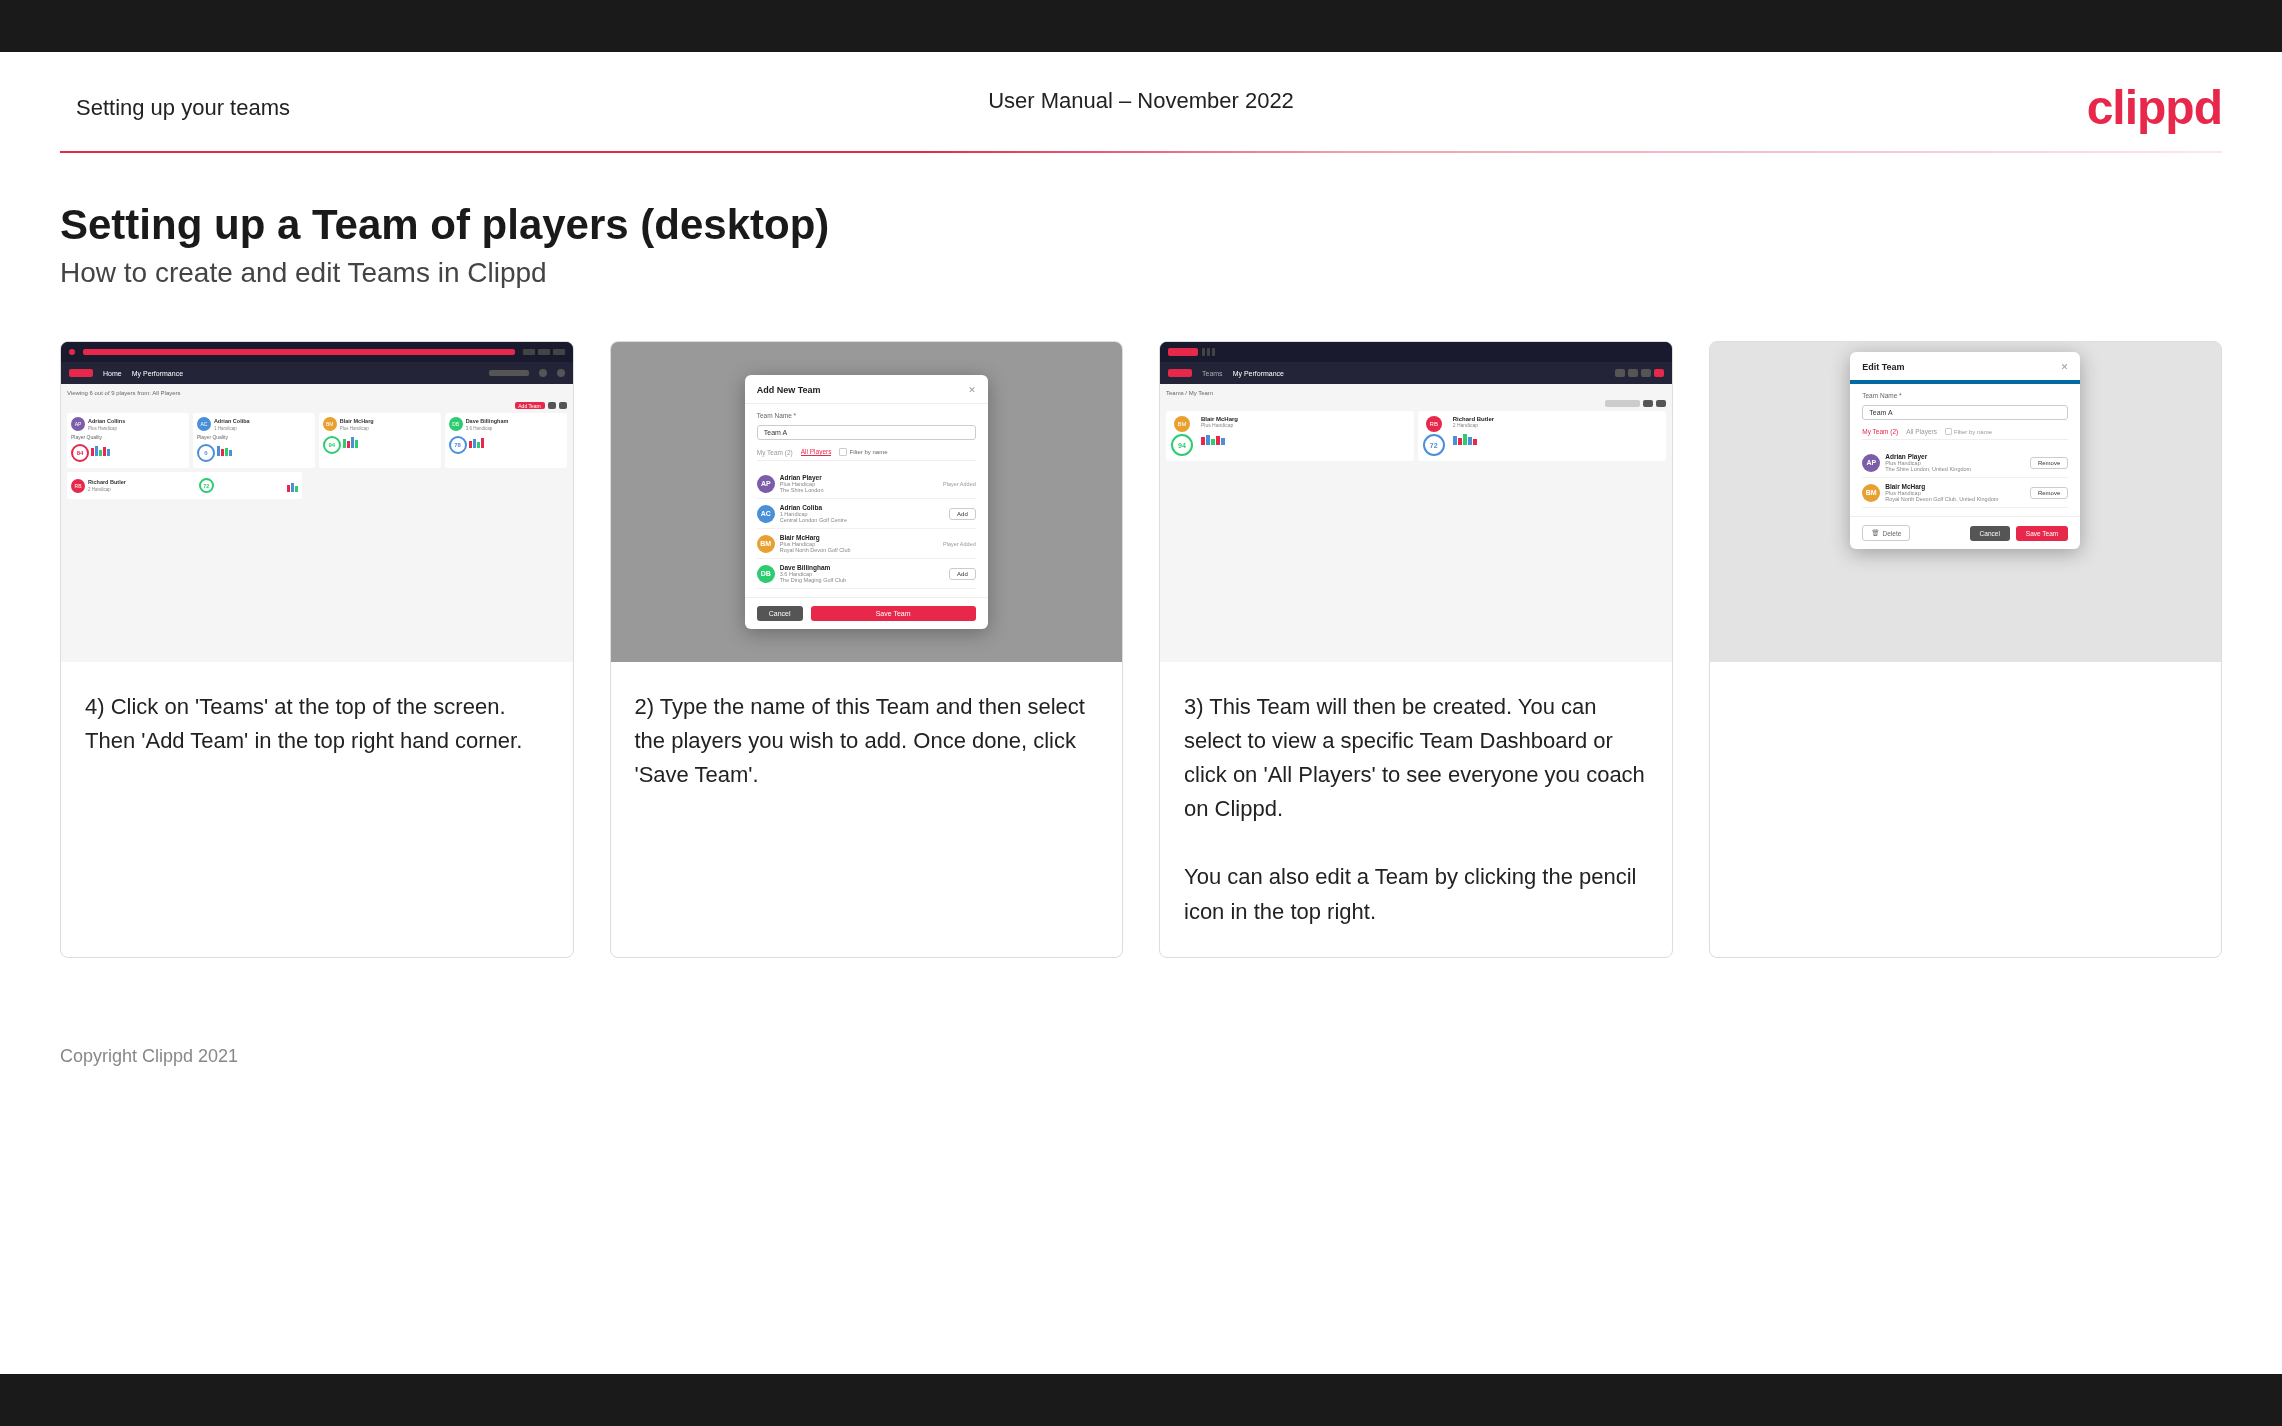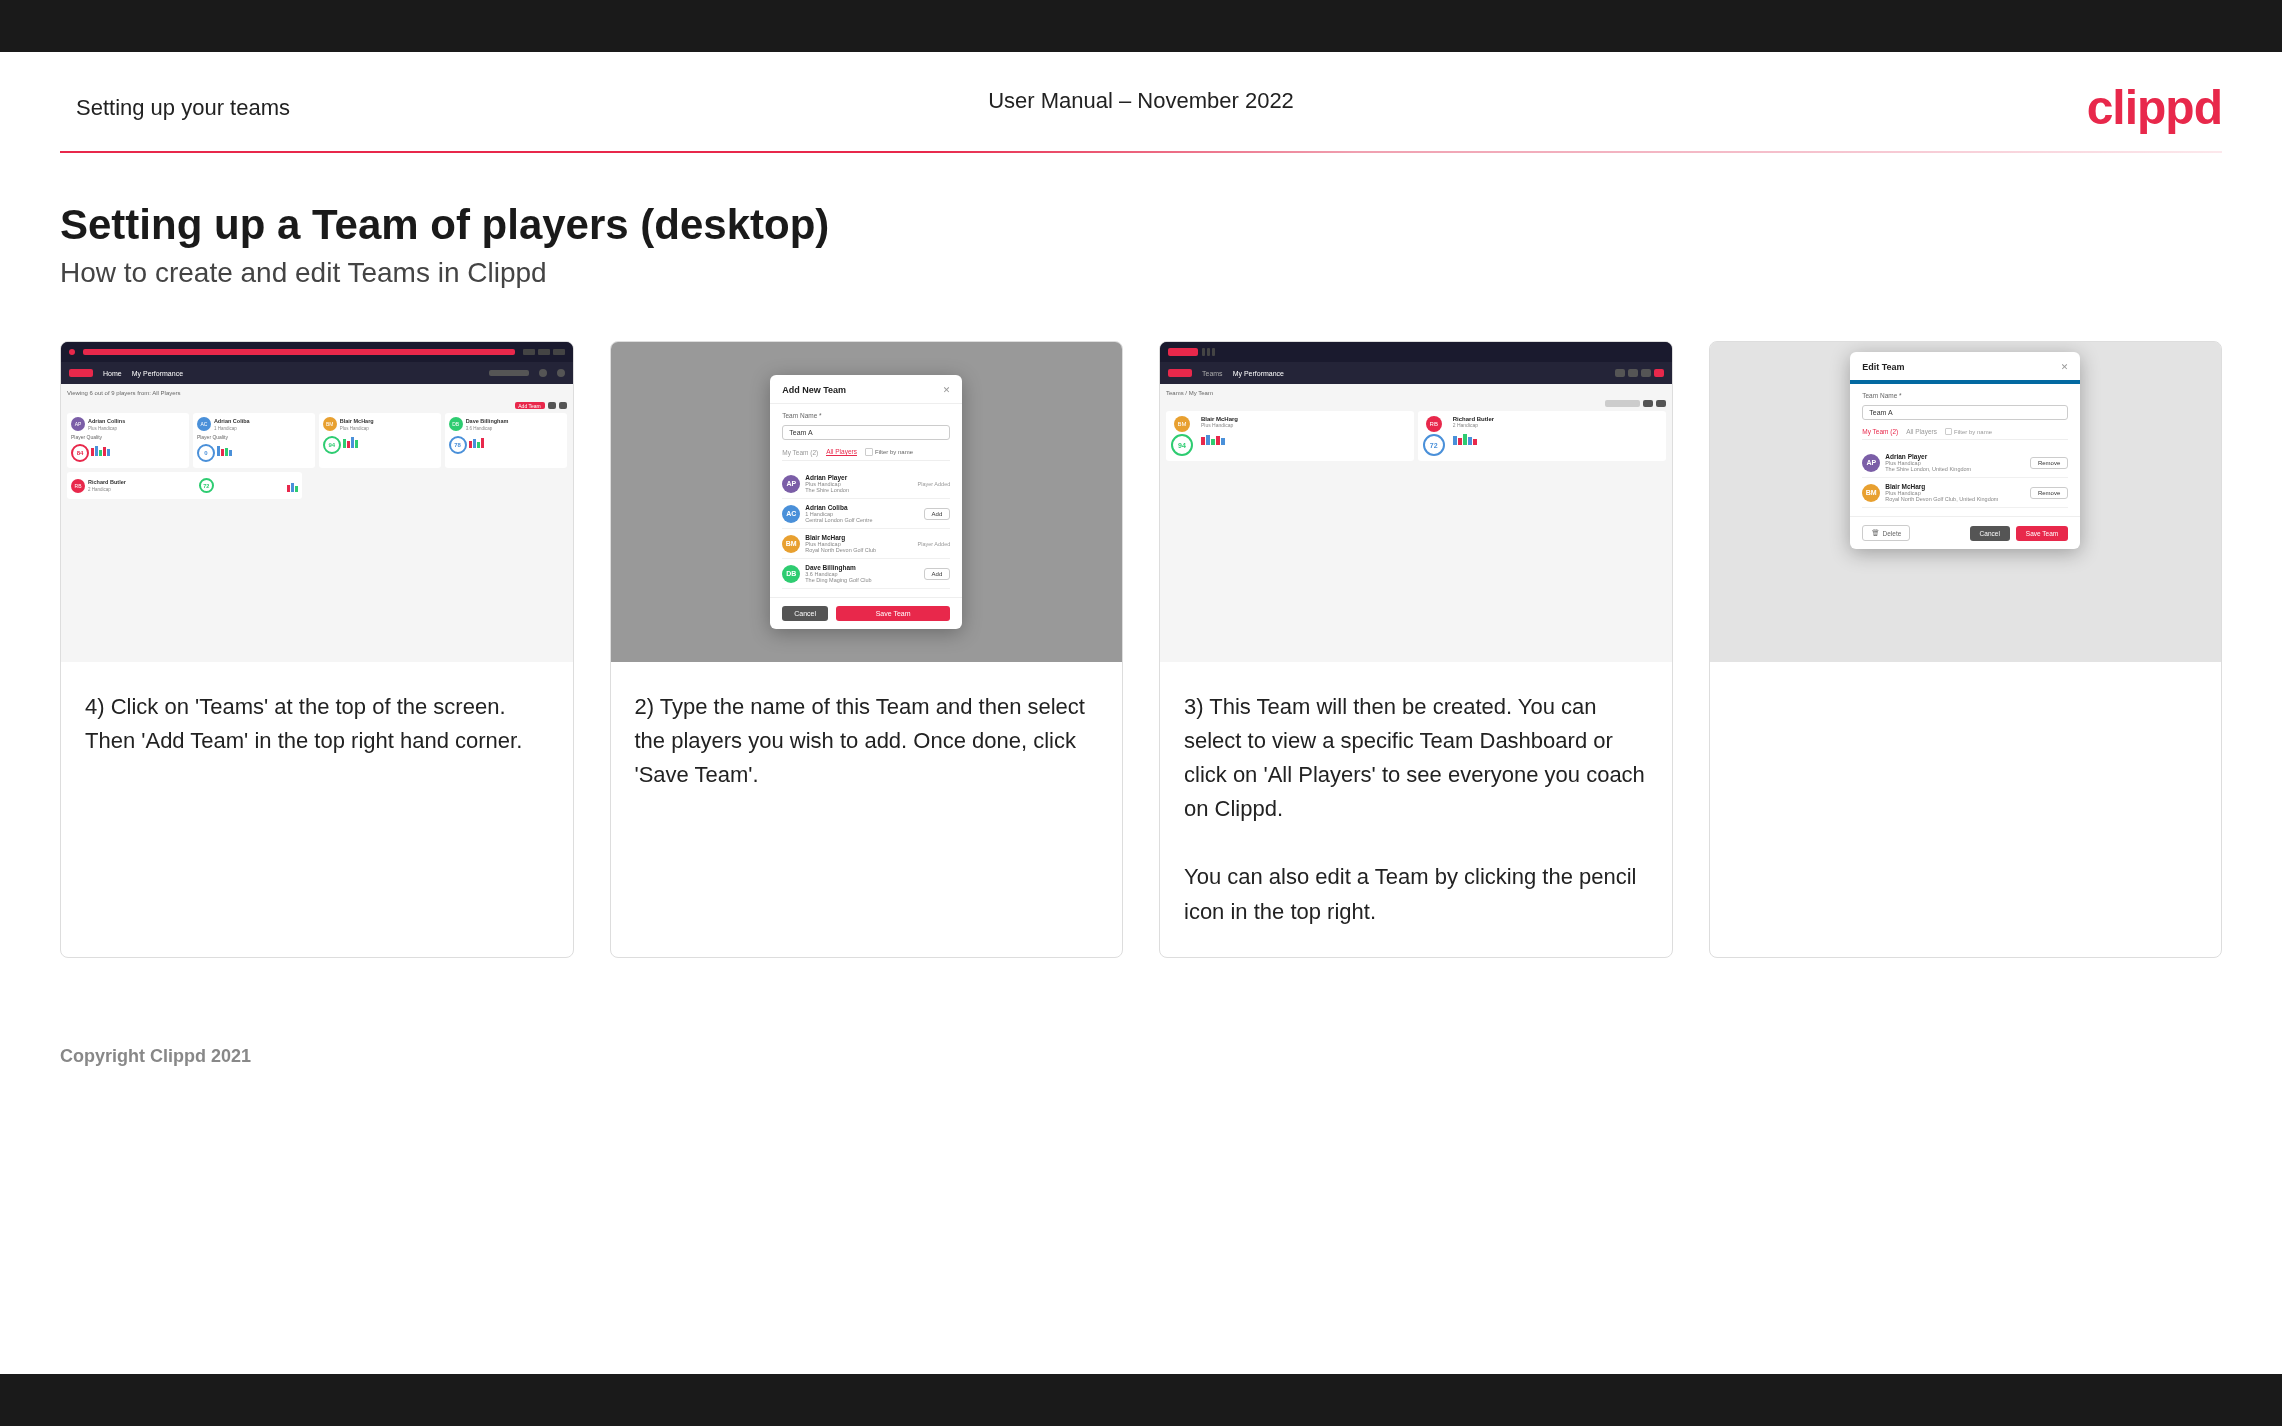--- a/index.html
+++ b/index.html
@@ -183,21 +183,21 @@
     
     .ss2 {
       background: rgba(0,0,0,0.4);
       display: flex;
       align-items: center;
       justify-content: center;
     }
     .ss2-modal {
       background: #fff;
       border-radius: 6px;
-      width: 192px;
+      width: 243px;
       box-shadow: 0 4px 20px rgba(0,0,0,0.3);
       overflow: hidden;
     }
     .ss2-modal-header {
       display: flex;
       justify-content: space-between;
       align-items: center;
       padding: 10px 12px 8px;
       border-bottom: 1px solid #eee;
     }
@@ -473,21 +473,20 @@
       border-radius: 3px;
       padding: 4px 10px;
       font-size: 6.5px;
     }
 
     
     .page-footer {
       padding: 0 60px 32px;
       font-size: 18px;
       color: #888;
-      font-weight: bold;
     }
 
     
     .bottom-bar {
       background: #1a1a1a;
       height: 52px;
       width: 100%;
       position: absolute;
       bottom: 0;
       left: 0;

